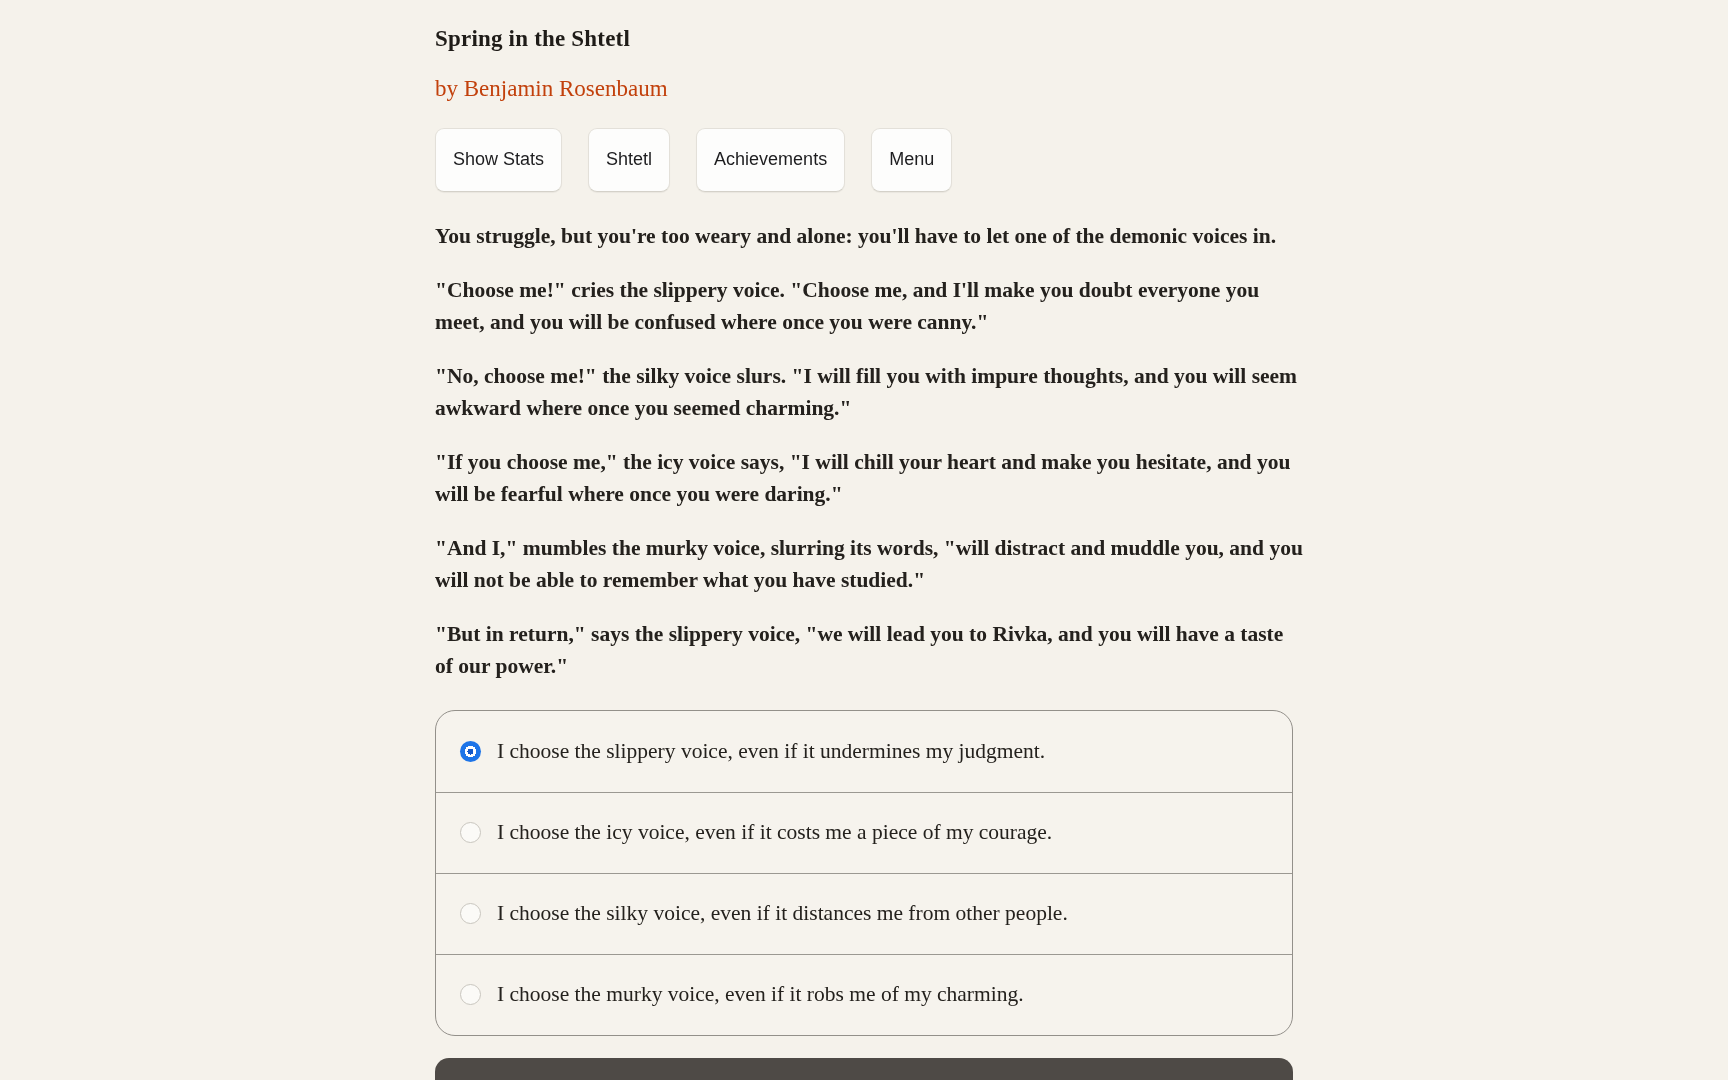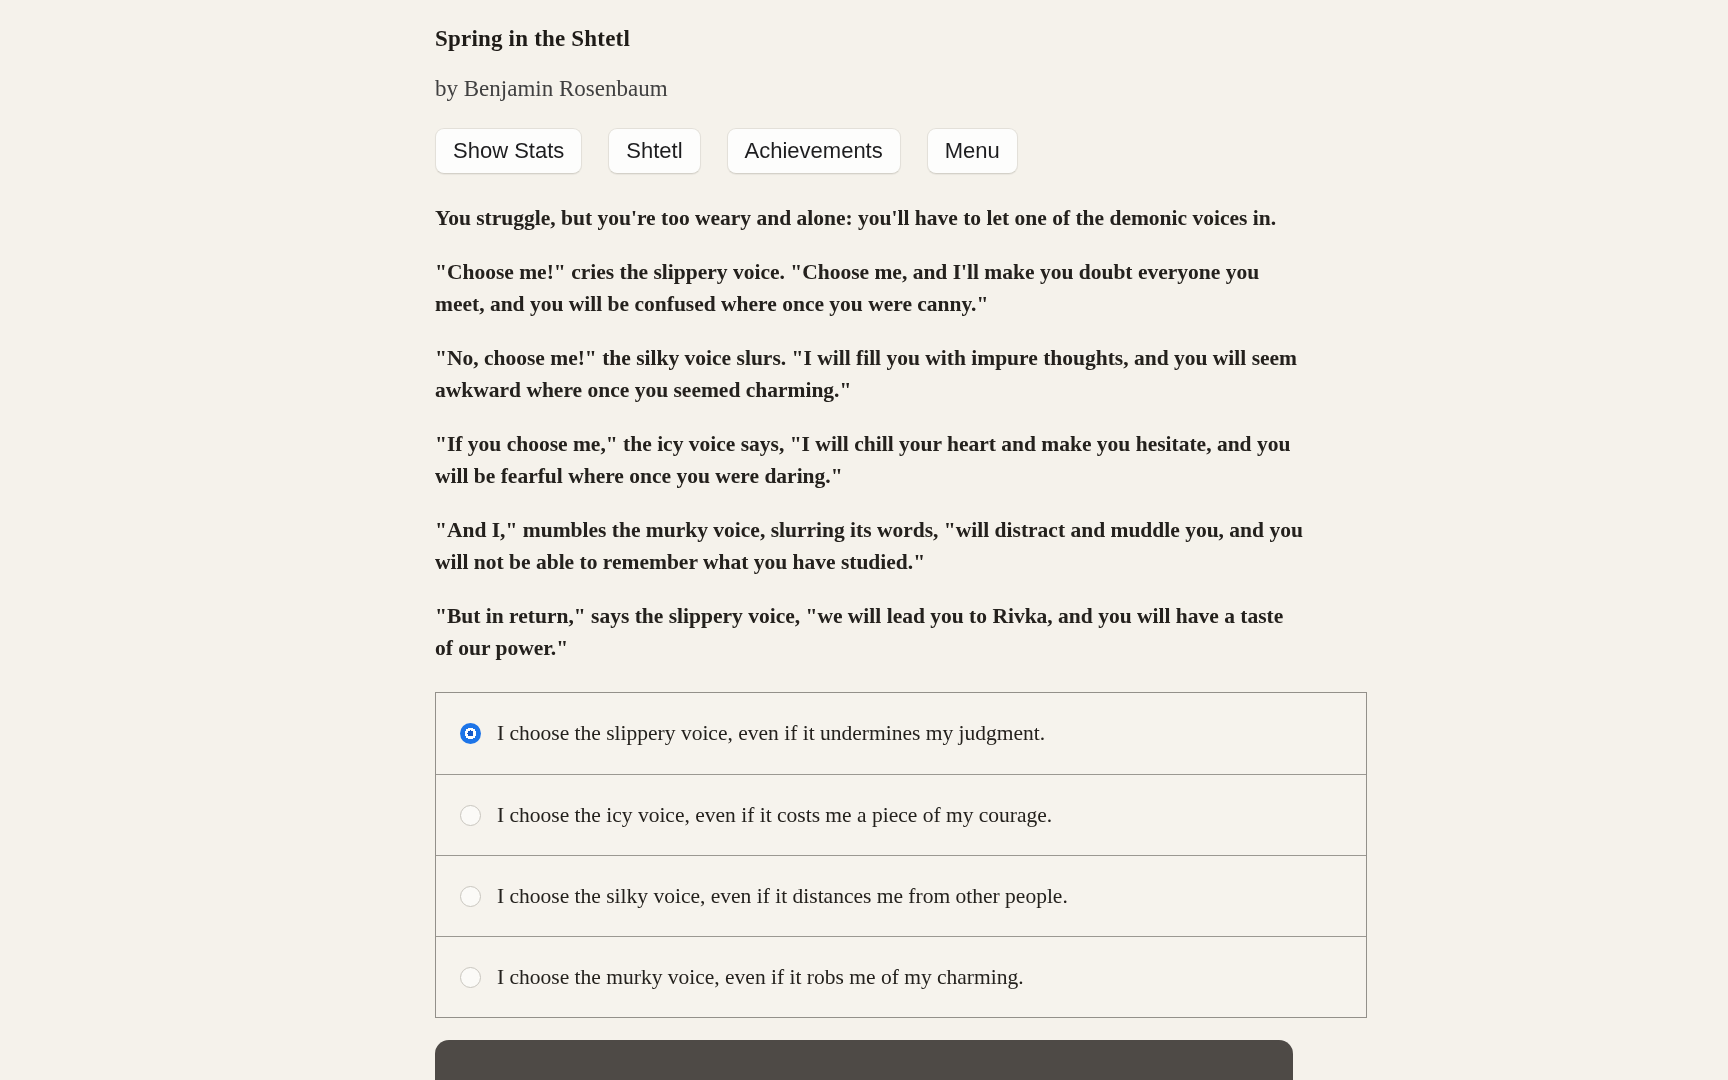--- a/index.html
+++ b/index.html
@@ -18,52 +18,52 @@
   }
   .page-title {
     font-size: 23px;
     font-weight: 600;
     letter-spacing: 0.2px;
     color: #1f1c18;
     margin-bottom: 24px;
   }
   .author-line {
     font-size: 23px;
-    color: #404040;
+    color: #c2410c;
     margin-bottom: 26px;
   }
   .toolbar {
     display: flex;
     gap: 26px;
     margin-bottom: 28px;
   }
   .toolbar button {
     font-family: "Liberation Sans", sans-serif;
-    font-size: 22px;
+    font-size: 18px;
     color: #1d1d1f;
     background: #fdfdfc;
     border: 1px solid #e3e0d9;
     border-bottom-color: #d4d1c9;
     border-radius: 9px;
-    padding: 10px 17px;
+    padding: 21px 17px;
     box-shadow: 0 1px 1px rgba(0,0,0,0.05);
     cursor: pointer;
     line-height: 1.1;
   }
   .story { width: 870px; font-weight: bold; }
   .story p {
     font-size: 21.5px;
     line-height: 32px;
     margin-bottom: 22px;
   }
   .choices-box {
     margin-top: 28px;
-    width: 932px;
+    width: 858px;
     border: 1.5px solid #93908a;
-    border-radius: 0;
+    border-radius: 20px;
     background: #f6f3ed;
     overflow: hidden;
   }
   .choice-row {
     display: flex;
     align-items: center;
     gap: 16px;
     height: 81px;
     padding-left: 24px;
     border-top: 1px solid #9b9892;

